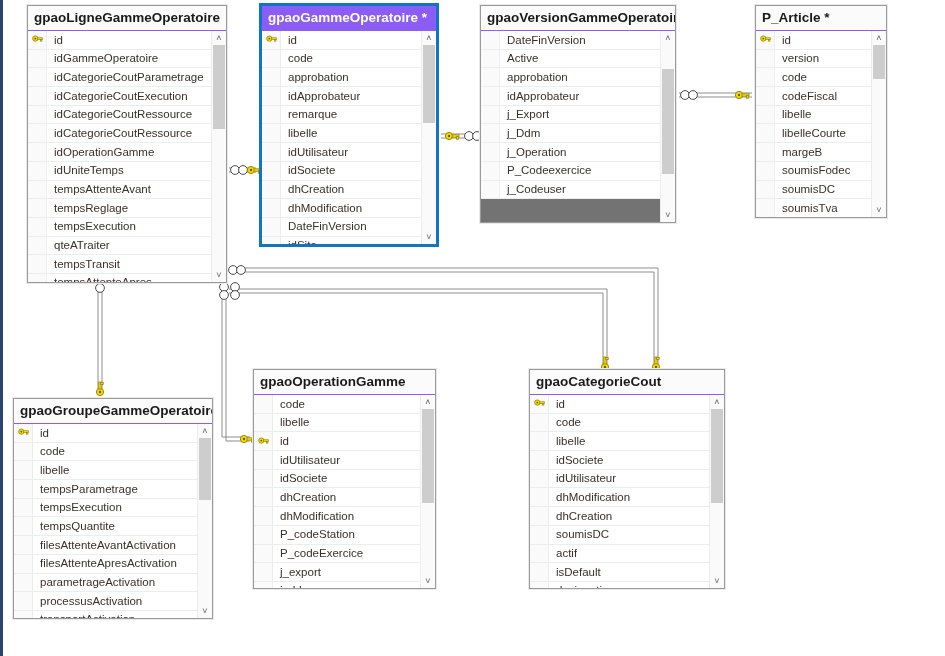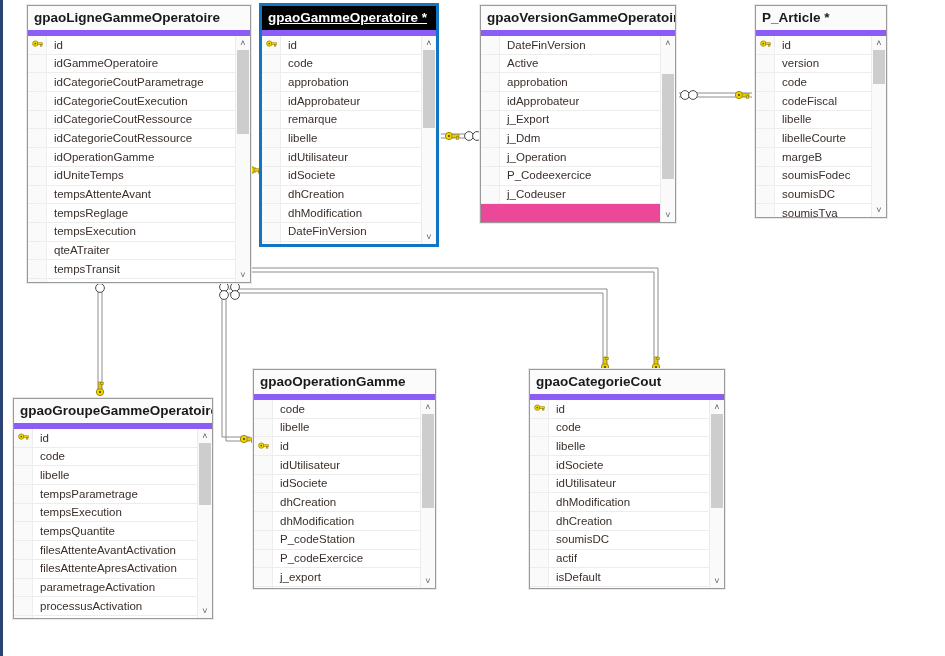--- a/index.html
+++ b/index.html
@@ -38,29 +38,28 @@
     padding:0 6px;
     font-size:13.5px;
     font-weight:bold;
     color:#1a1a1a;
     background:#fbfbfb;
     white-space:nowrap;
     overflow:hidden;
     box-sizing:border-box;
   }
   .tbl.sel .tbl-hdr{
-    background:#000000;
+    background:#8b5cf6;
     color:#ffffff;
-    text-decoration:underline;
   }
   .tbl-body{
     position:relative;
     overflow:hidden;
-    background:#ec4899;
-    border-top:6px solid #8b5cf6;
+    background:#737373;
+    border-top:1px solid #8b5cf6;
     box-sizing:border-box;
   }
   .rows{position:absolute;left:0;top:0;right:15px;bottom:0;overflow:hidden;}
   .row{
     height:18.7px;
     line-height:18.7px;
     border-bottom:1px solid #ededed;
     font-size:11.5px;
     color:#3a2f2a;
     white-space:nowrap;
@@ -173,21 +172,21 @@
     <use href="#keyglyph" x="241" y="439"></use>
     <g transform="translate(653,367) rotate(-90)">
         <use href="#keyglyph" x="0" y="0"></use>
       </g>
     <g transform="translate(602,367) rotate(-90)">
         <use href="#keyglyph" x="0" y="0"></use>
       </g>
   </svg>
 
   <div id="tables">
-      <div class="tbl" style="left: 24px; top: 5px; width: 224px; height: 278px;">
+      <div class="tbl" style="left: 24px; top: 5px; width: 200px; height: 278px;">
     <div class="tbl-hdr">gpaoLigneGammeOperatoire</div>
     <div class="tbl-body" style="height: 252px;">
       <div class="rows">
             <div class="row">
               <div class="gutter">
                 <svg class="keyico" viewBox="0 0 12 12" aria-hidden="true">
                   <circle cx="3.6" cy="5" r="2.9" fill="#f7dc00" stroke="#9a8300" stroke-width="0.9"></circle>
                   <circle cx="3.6" cy="5" r="1" fill="#6b5a00"></circle>
                   <rect x="6" y="4.1" width="5.3" height="1.9" fill="#f7dc00" stroke="#9a8300" stroke-width="0.7"></rect>
                   <rect x="9.2" y="5.8" width="1.6" height="2" fill="#f7dc00" stroke="#9a8300" stroke-width="0.7"></rect>

